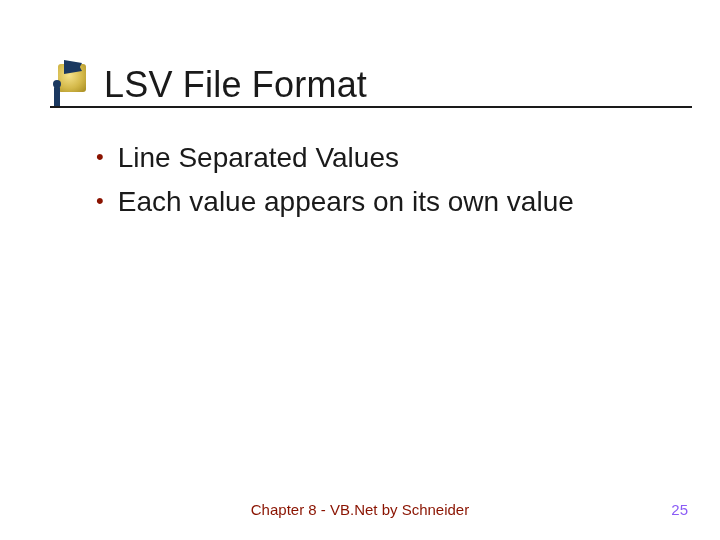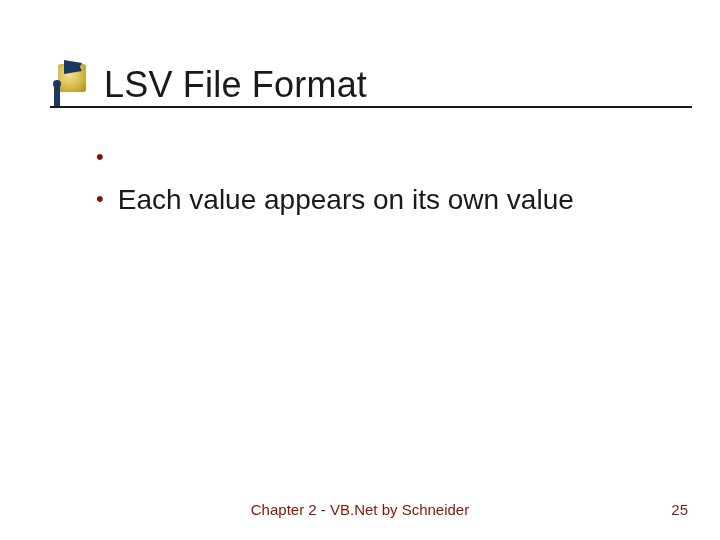--- a/index.html
+++ b/index.html
@@ -107,44 +107,45 @@
     width: 100%;
     text-align: center;
     font-size: 15px;
     color: #8a1300;
   }
   .footer-right {
     position: absolute;
     bottom: 22px;
     right: 32px;
     font-size: 15px;
-    color: #7f1d1d;
+    color: #8b5cf6;
   }
 </style>
 </head>
 <body>
 
 <div class="slide">
 
   <div class="header">
     <div class="logo">
       <div class="bg"></div>
       <div class="flag"></div>
       <div class="figure"></div>
     </div>
     <div class="title">LSV File Format</div>
     <div class="header-rule"></div>
   </div>
 
   <div class="body">
     <div class="bullet-row">
       <span class="bullet-dot">•</span>
+      <span class="bullet-text">Line Separated Values</span>
     </div>
     <div class="bullet-row">
       <span class="bullet-dot">•</span>
       <span class="bullet-text">Each value appears on its own value</span>
     </div>
   </div>
 
-  <div class="footer-center">Chapter 2 - VB.Net by Schneider</div>
+  <div class="footer-center">Chapter 8 - VB.Net by Schneider</div>
   <div class="footer-right">25</div>
 
 </div>
 
 </body></html>

